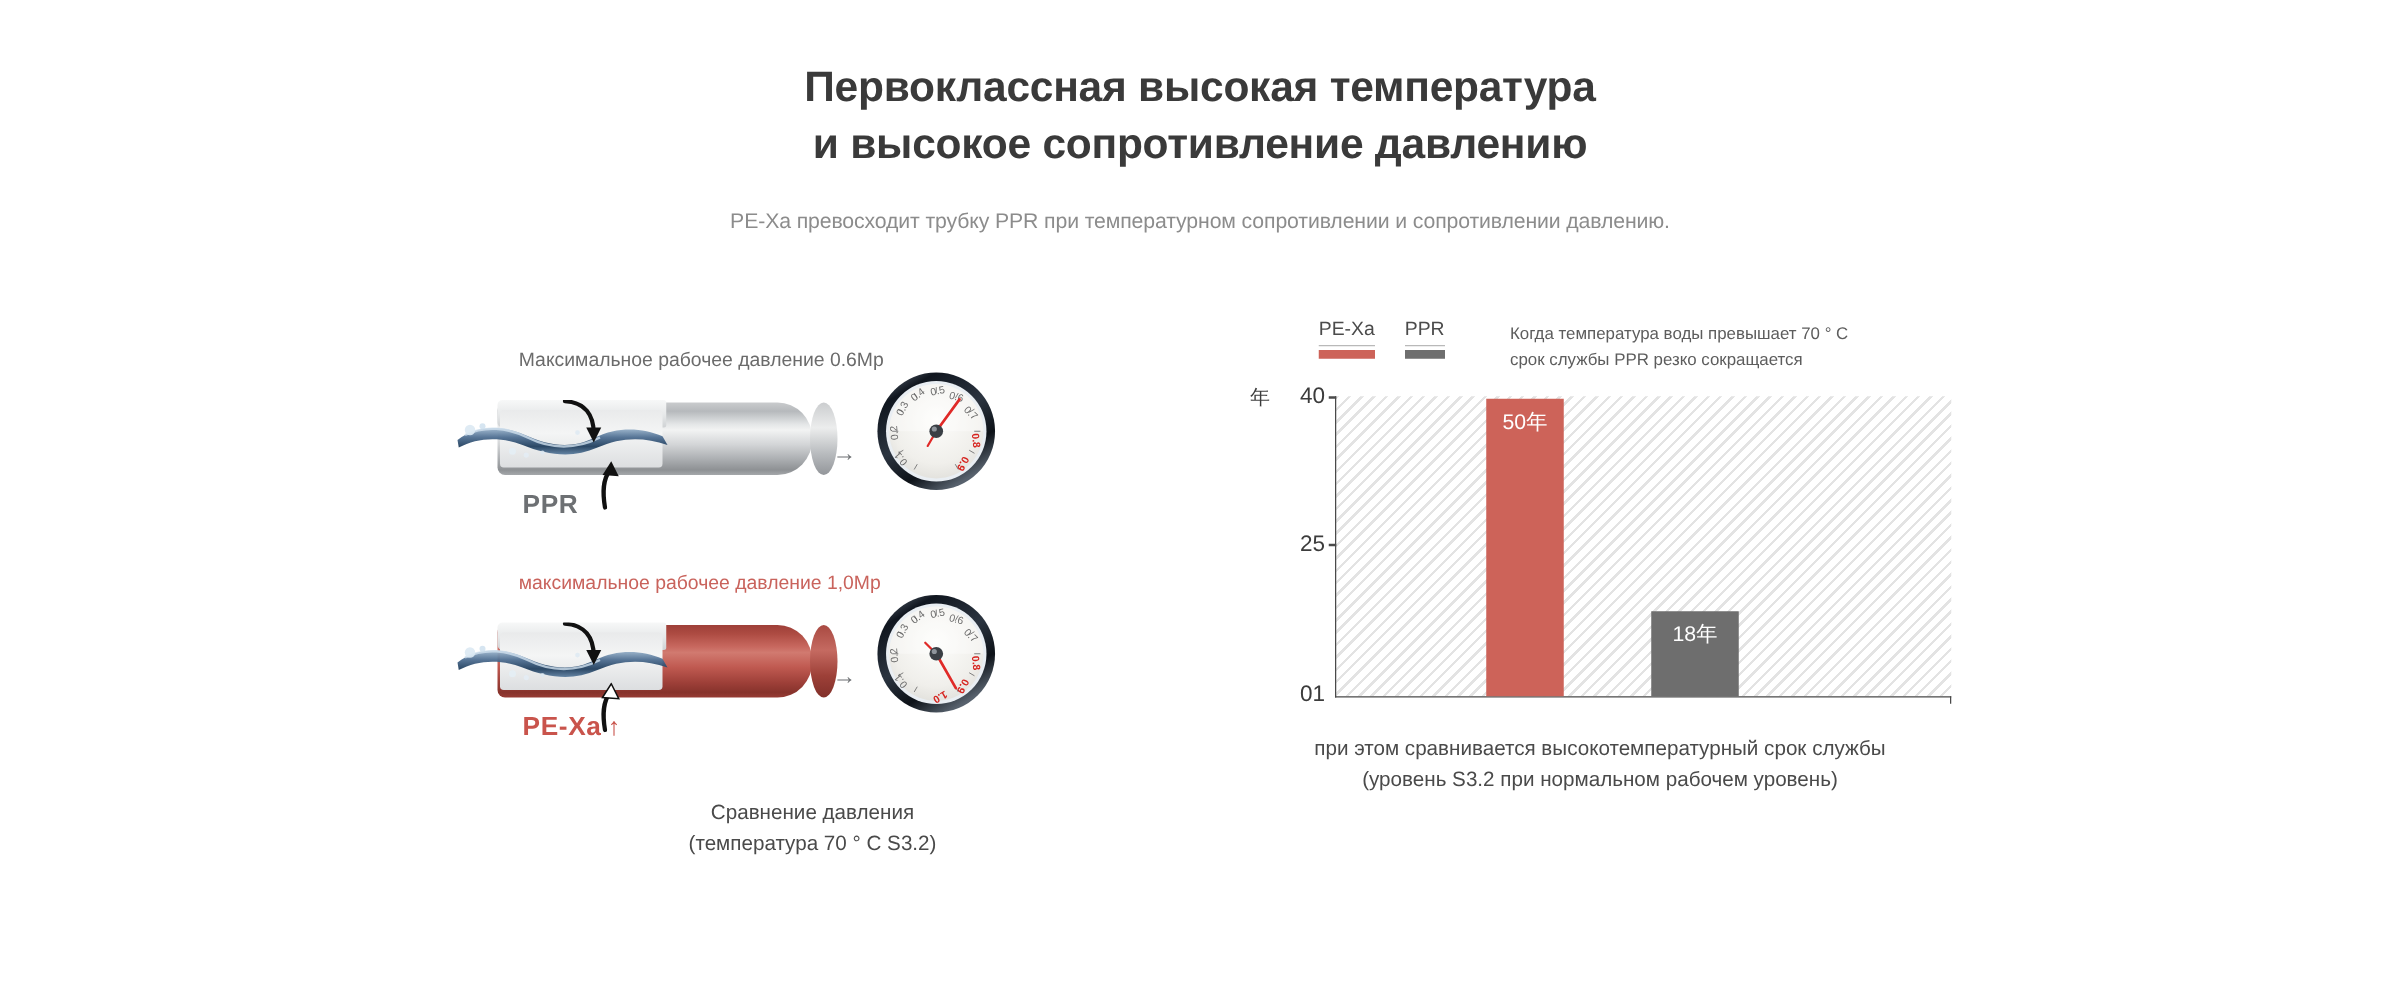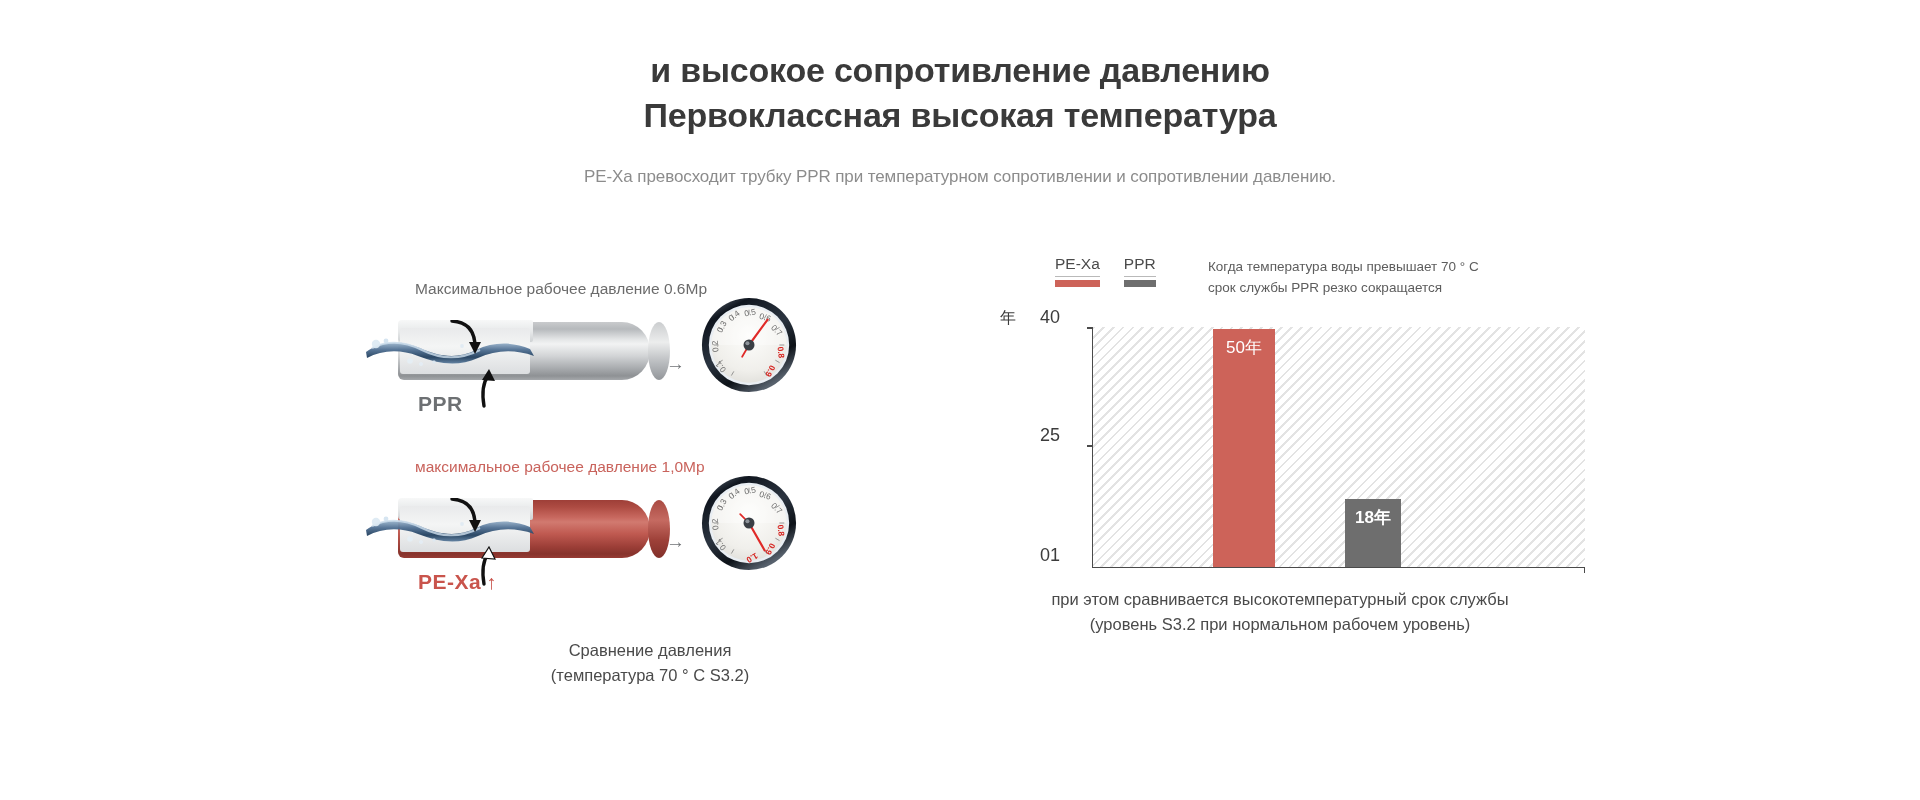--- a/index.html
+++ b/index.html
@@ -253,31 +253,30 @@
   .y-axis-labels {
     position: absolute;
     left: 22px;
     top: 0;
     width: 38px;
     height: 240px;
   }
   .plot {
     position: absolute;
     left: 68px;
-    top: 10px;
+    top: 0px;
     width: 492px;
     height: 240px;
     background-image: repeating-linear-gradient(
         -45deg,
         #ffffff 0px, #ffffff 5px,
         #e3e3e3 5px, #e3e3e3 7px);
     border-left: 1.5px solid #4a4a4a;
     border-bottom: 1.5px solid #4a4a4a;
     box-sizing: content-box;
-    margin-left: 24px;
   }
   .tick-mark {
     position: absolute;
     left: -6px;
     width: 6px;
     height: 1.5px;
     background: #4a4a4a;
   }
   .tick-mark.right-end {
     left: auto;
@@ -305,22 +304,22 @@
     color: #4a4a4a;
     line-height: 1.5;
   }
 </style>
 </head>
 <body>
 
 <div class="page">
 
   <div class="header">
+    <div class="title-line">Первоклассная высокая температура</div>
     <div class="title-line">и высокое сопротивление давлению</div>
-    <div class="title-line">Первоклассная высокая температура</div>
     <div class="subtitle">PE-Xa превосходит трубку PPR при температурном сопротивлении и сопротивлении давлению.</div>
   </div>
 
   <div class="left-block">
 
     <div class="pipe-unit ppr">
       <div class="pipe-caption">Максимальное рабочее давление 0.6Mp</div>
 
       <div class="pipe-stage">
         <div class="pipe-body"></div>
@@ -521,21 +520,21 @@
         <div class="y-tick" style="top:238px">01</div>
       </div>
 
       <div class="plot">
         <div class="tick-mark" style="top:0px"></div>
         <div class="tick-mark" style="top:118px"></div>
         <div class="tick-mark right-end"></div>
 
         <div class="bar" style="left:120px; width:62px; height:238px; background:#cd6359;">50年</div>
 
-        <div class="bar" style="left:252px; width:56px; height:68px; background:#6e6e6e;font-weight:bold;">18年</div>
+        <div class="bar" style="left:252px; width:70px; height:68px; background:#6e6e6e;">18年</div>
       </div>
     </div>
 
     <div class="chart-footer">
       <div>при этом сравнивается высокотемпературный срок службы</div>
       <div>(уровень S3.2 при нормальном рабочем уровень)</div>
     </div>
   </div>
 
 </div>

